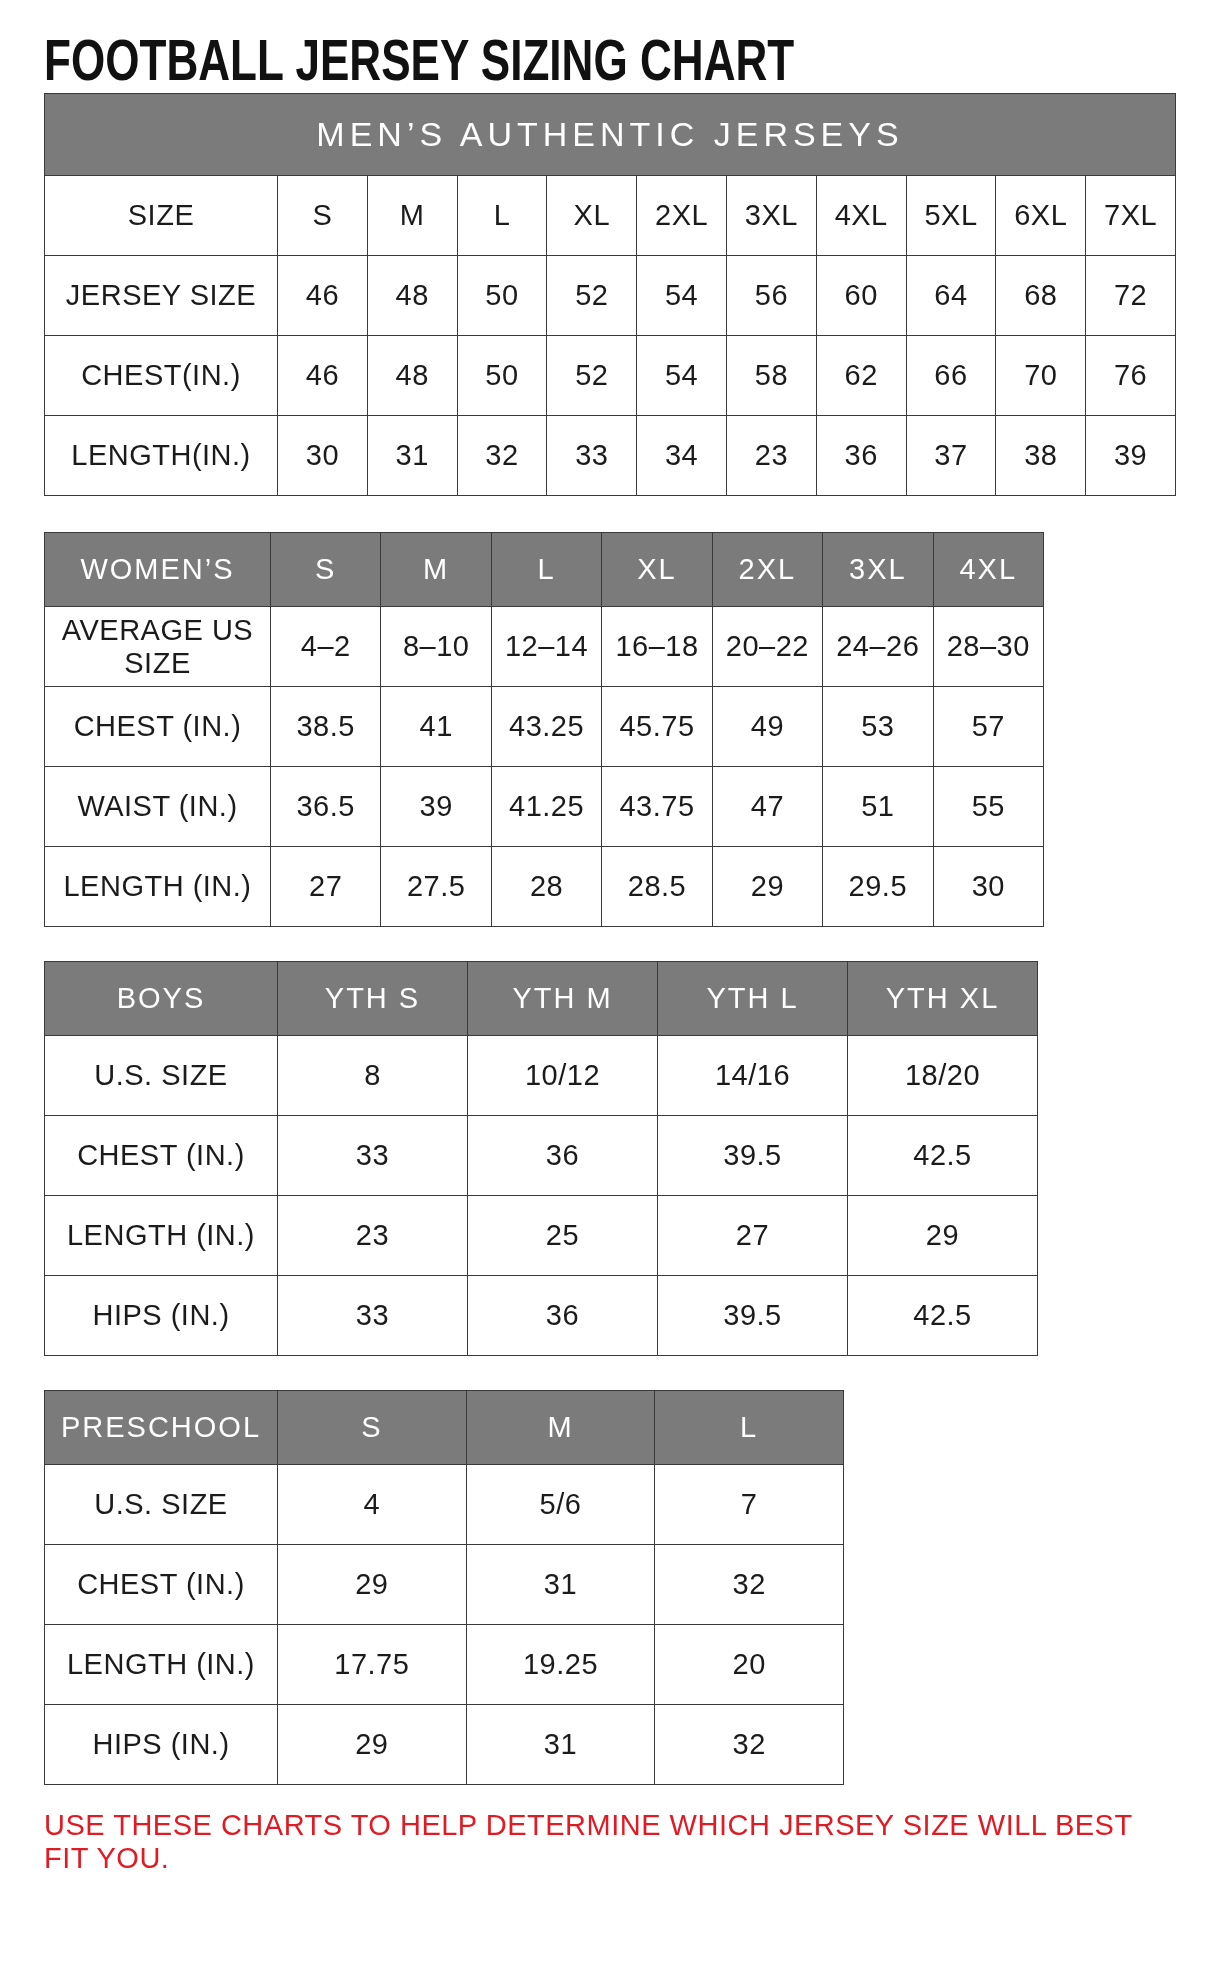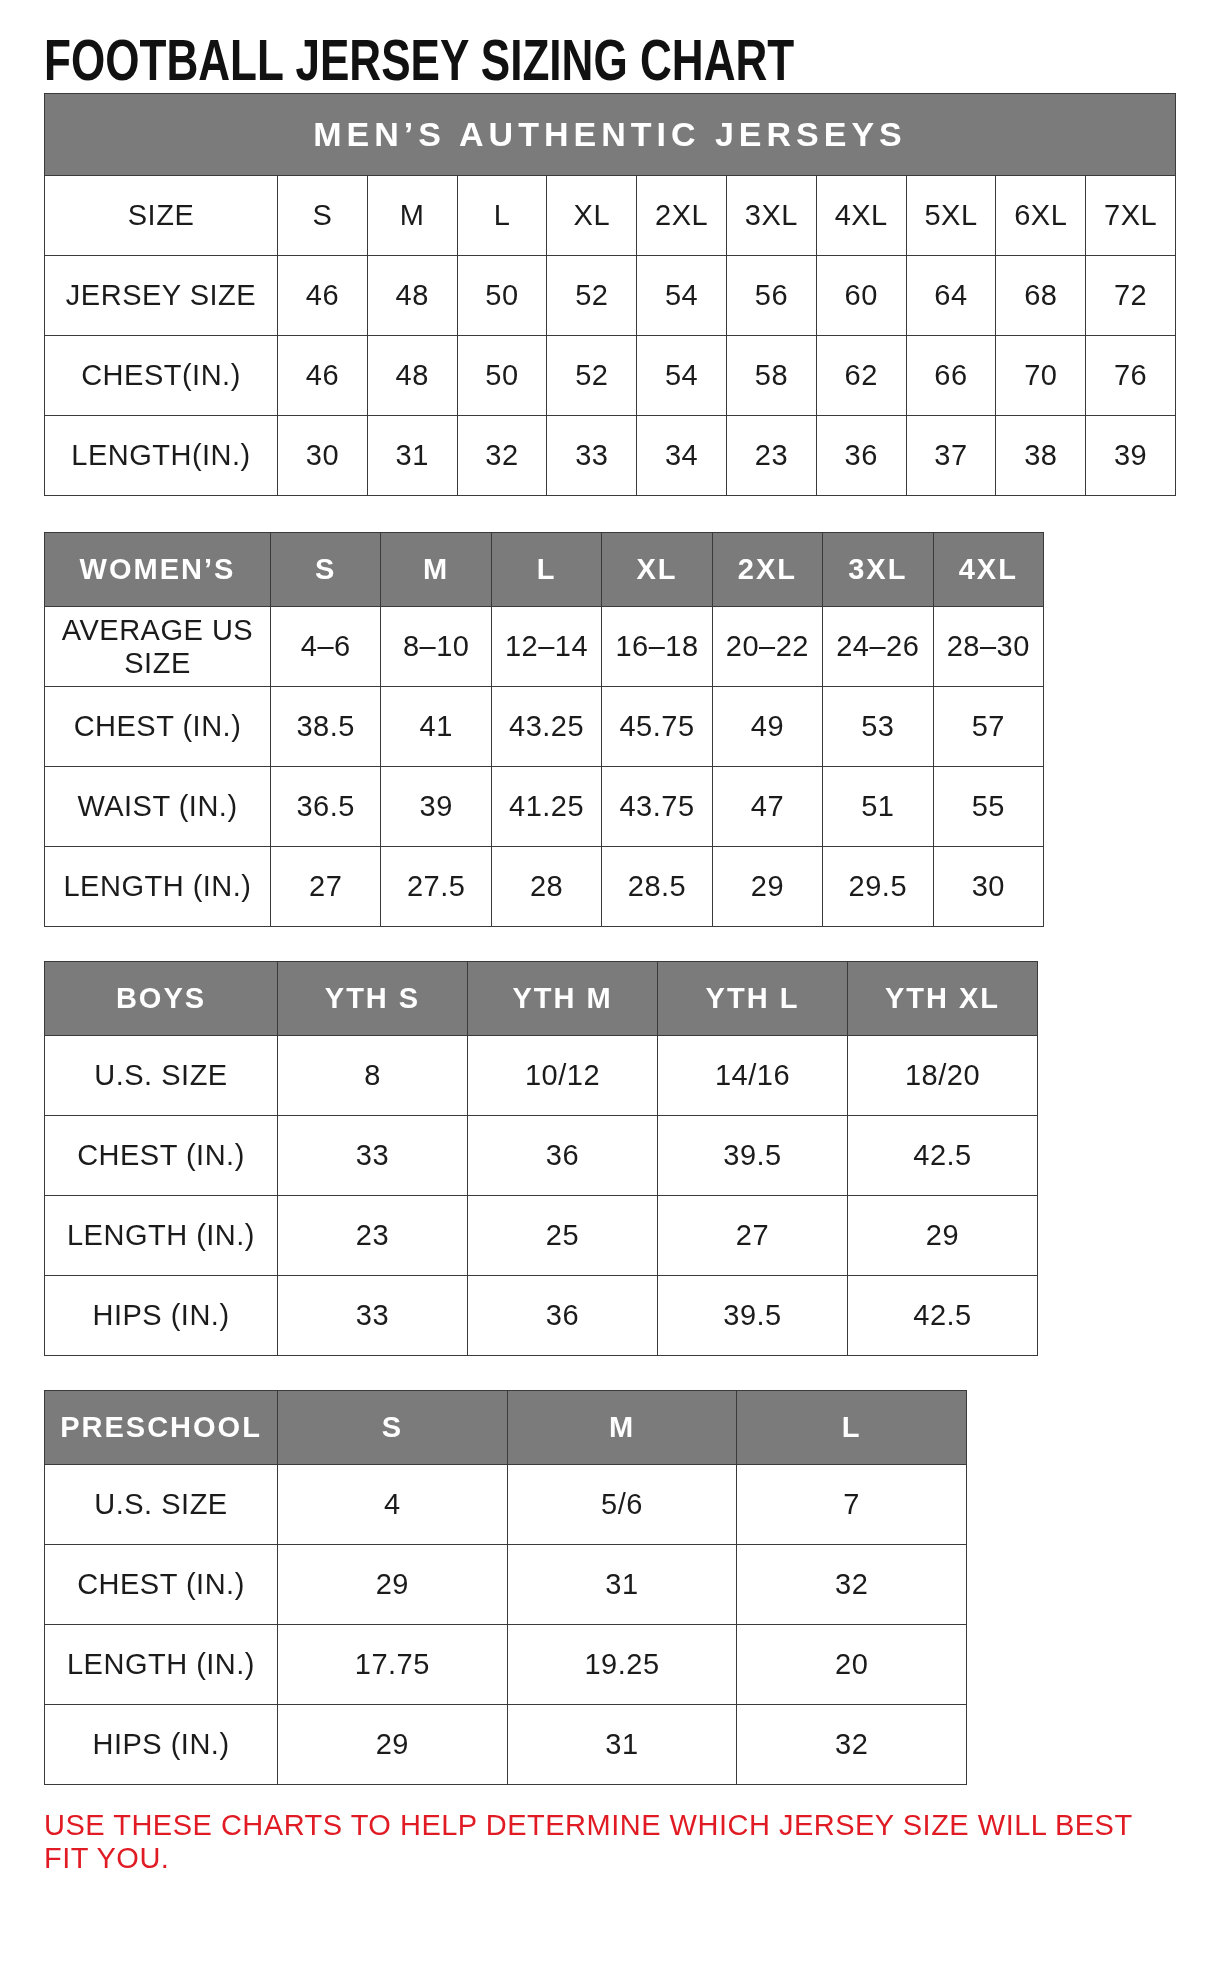--- a/index.html
+++ b/index.html
@@ -48,34 +48,34 @@
   }
   td {
     height: 80px;
     color: #1b1b1b;
     letter-spacing: 0.5px;
     font-weight: 400;
   }
   thead th {
     background: #7b7b7b;
     color: #ffffff;
-    font-weight: 700;
+    font-weight: 400;
     height: 74px;
     letter-spacing: 2px;
   }
   th.banner {
     font-size: 34px;
     letter-spacing: 5px;
     height: 82px;
   }
 
   #mens-table      { width: 1132px; }
   #womens-table    { width: 1000px; margin-top: 36px; }
   #boys-table      { width: 994px; }
-  #preschool-table { width: 923px; margin-bottom: 24px; }
+  #preschool-table { width: 800px; margin-bottom: 24px; }
 
   #mens-table      col.c-label { width: 233px; }
   #womens-table    col.c-label { width: 226px; }
   #boys-table      col.c-label { width: 233px; }
   #preschool-table col.c-label { width: 233px; }
 
   .footer {
     color: #e01b24;
     font-size: 29px;
     letter-spacing: 0.5px;
@@ -169,21 +169,21 @@
           <th>L</th>
           <th>XL</th>
           <th>2XL</th>
           <th>3XL</th>
           <th>4XL</th>
         </tr>
       </thead>
     <tbody>
         <tr>
           <td>AVERAGE US SIZE</td>
-          <td>4–6</td>
+          <td>4–2</td>
           <td>8–10</td>
           <td>12–14</td>
           <td>16–18</td>
           <td>20–22</td>
           <td>24–26</td>
           <td>28–30</td>
         </tr>
         <tr>
           <td>CHEST (IN.)</td>
           <td>38.5</td>

